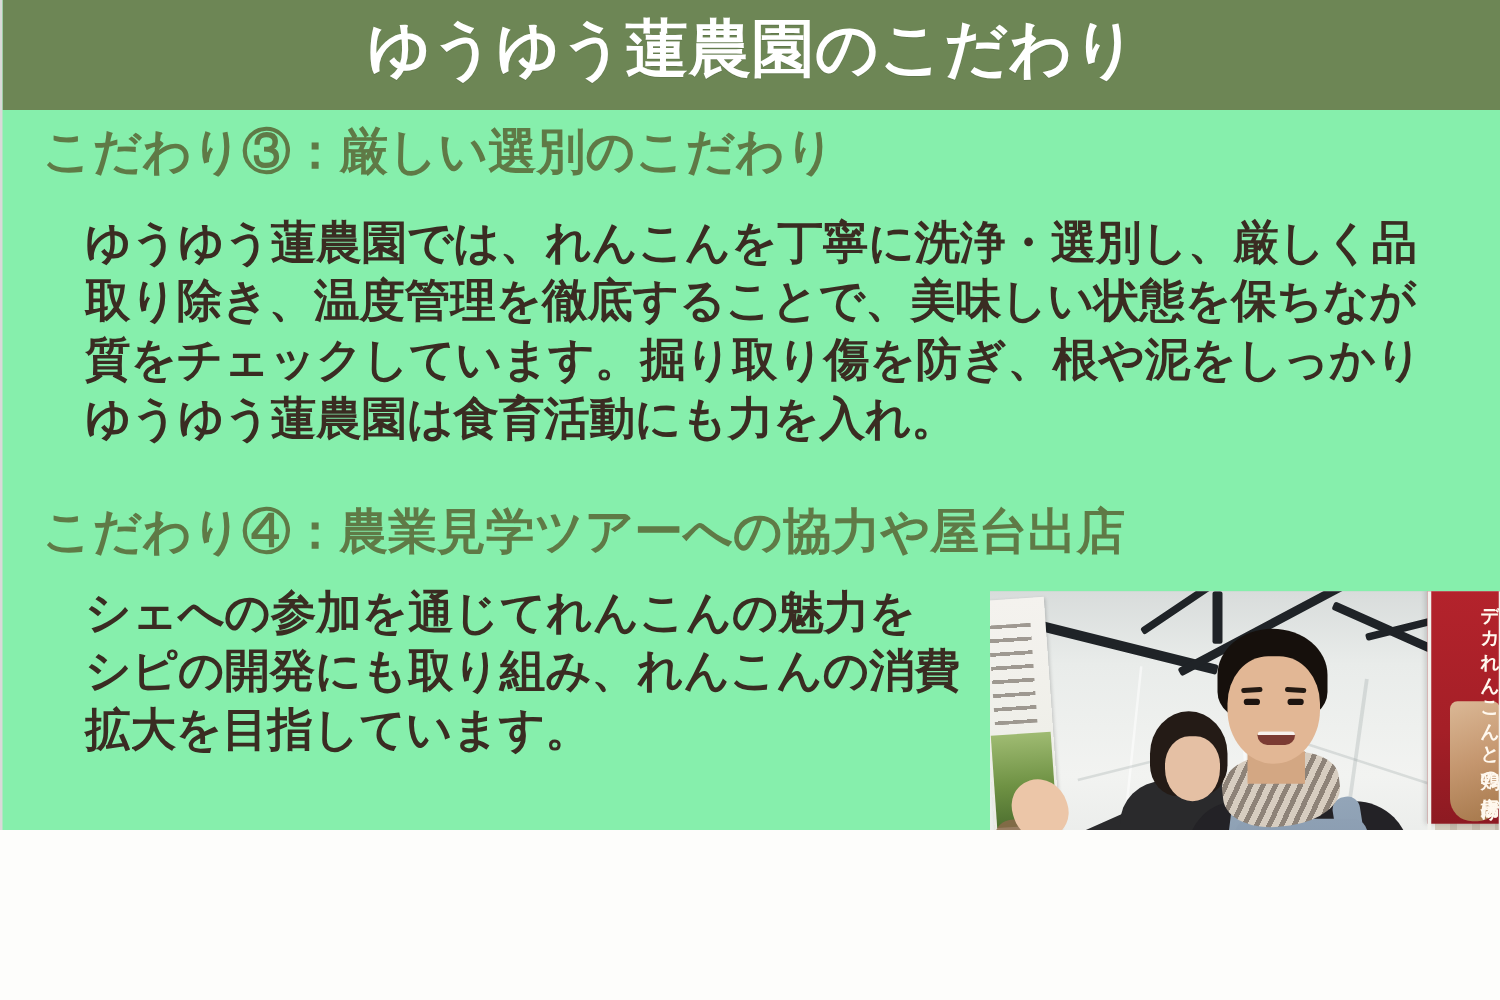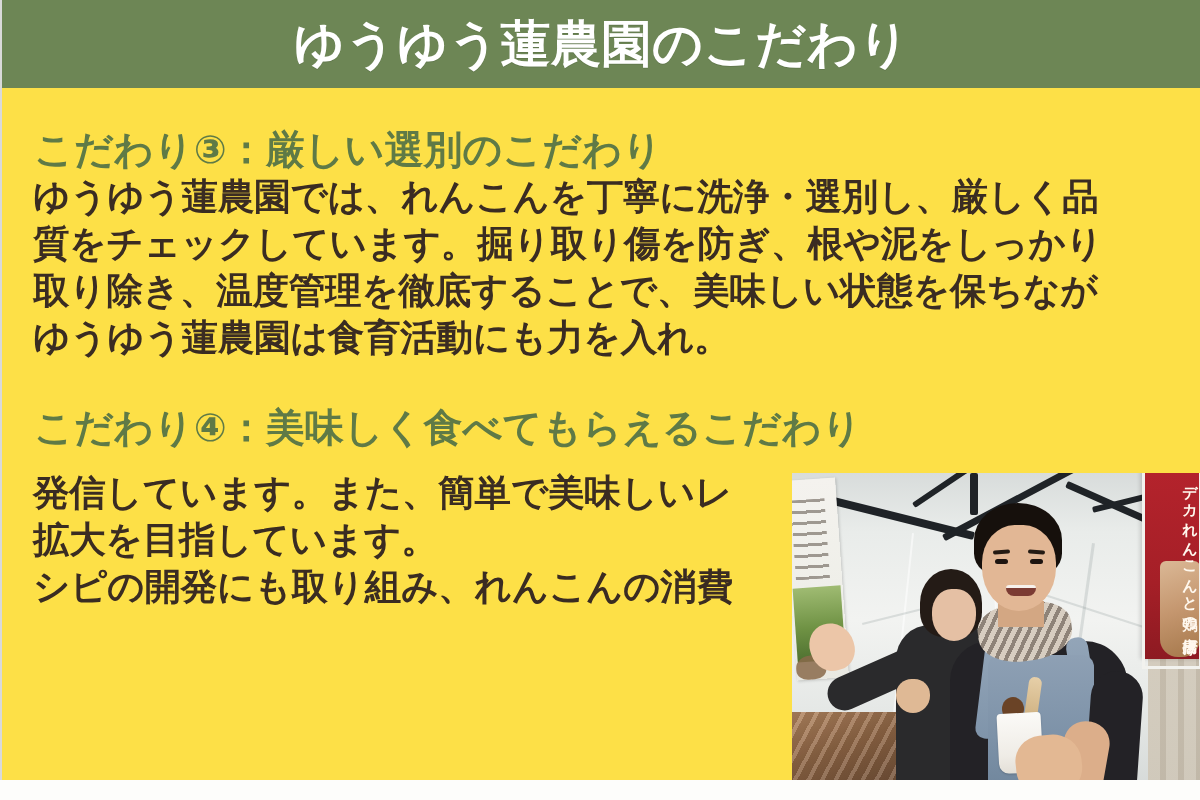--- a/index.html
+++ b/index.html
@@ -9,25 +9,26 @@
   body {
     width: 1200px;
     height: 800px;
     overflow: hidden;
     background: #fdfdfb;
     font-family: "DejaVu Sans", "Liberation Sans", sans-serif;
   }
   .slide {
     position: relative;
     width: 1200px;
-    height: 780px;
-    background: #fde047;
+    height: 664px;
+    background: #86efac;
     box-sizing: border-box;
     border-left: 2px solid #d9d9d9;
     overflow: hidden;
+    font-family: Liberation Mono, monospace;
   }
 
   
   .title-band {
     position: absolute;
     left: 0;
     top: 0;
     width: 1200px;
     height: 88px;
     background: #6d8655;
@@ -55,21 +56,21 @@
   }
   .section-heading {
     position: absolute;
     left: 32px;
     color: #5f7a46;
     font-size: 39px;
     font-weight: 700;
     line-height: 1.15;
     white-space: nowrap;
   }
-  .section-heading.h3 { top: 40px; }
+  .section-heading.h3 { top: 14px; }
   .section-heading.h4 { top: 318px; }
 
   .body-text {
     position: absolute;
     left: 31px;
     color: #3a2c22;
     font-size: 36.5px;
     font-weight: 700;
     line-height: 47px;
     letter-spacing: -0.2px;
@@ -78,20 +79,21 @@
     top: 85px;
     width: 1150px;
   }
   .body-text.p4 {
     top: 381px;
     width: 748px;
   }
   .body-text .tline {
     display: block;
     white-space: nowrap;
+    margin-left: 35px;
   }
 
   
   .photo {
     position: absolute;
     left: 790px;
     top: 473px;
     width: 410px;
     height: 327px;
     overflow: hidden;
@@ -488,31 +490,31 @@
   <div class="title-band">
     <div class="title-text">ゆうゆう蓮農園のこだわり</div>
   </div>
 
   <div class="content">
 
     <div class="section-heading h3">こだわり③：厳しい選別のこだわり</div>
 
     <div class="body-text p3">
       <span class="tline">ゆうゆう蓮農園では、れんこんを丁寧に洗浄・選別し、厳しく品</span>
+      <span class="tline">取り除き、温度管理を徹底することで、美味しい状態を保ちなが</span>
       <span class="tline">質をチェックしています。掘り取り傷を防ぎ、根や泥をしっかり</span>
-      <span class="tline">取り除き、温度管理を徹底することで、美味しい状態を保ちなが</span>
       <span class="tline">ゆうゆう蓮農園は食育活動にも力を入れ。</span>
     </div>
 
-    <div class="section-heading h4">こだわり④：美味しく食べてもらえるこだわり</div>
+    <div class="section-heading h4">こだわり④：農業見学ツアーへの協力や屋台出店</div>
 
     <div class="body-text p4">
-      <span class="tline">発信しています。また、簡単で美味しいレ</span>
+      <span class="tline">シェへの参加を通じてれんこんの魅力を</span>
+      <span class="tline">シピの開発にも取り組み、れんこんの消費</span>
       <span class="tline">拡大を目指しています。</span>
-      <span class="tline">シピの開発にも取り組み、れんこんの消費</span>
     </div>
 
   </div>
 
   <div class="photo">
     <div class="photo-scene">
 
       <div class="tent-bg"></div>
 
       <div class="tent-crease" style="left:120px; top:60px; width:2px; height:200px; transform:rotate(6deg);"></div>

